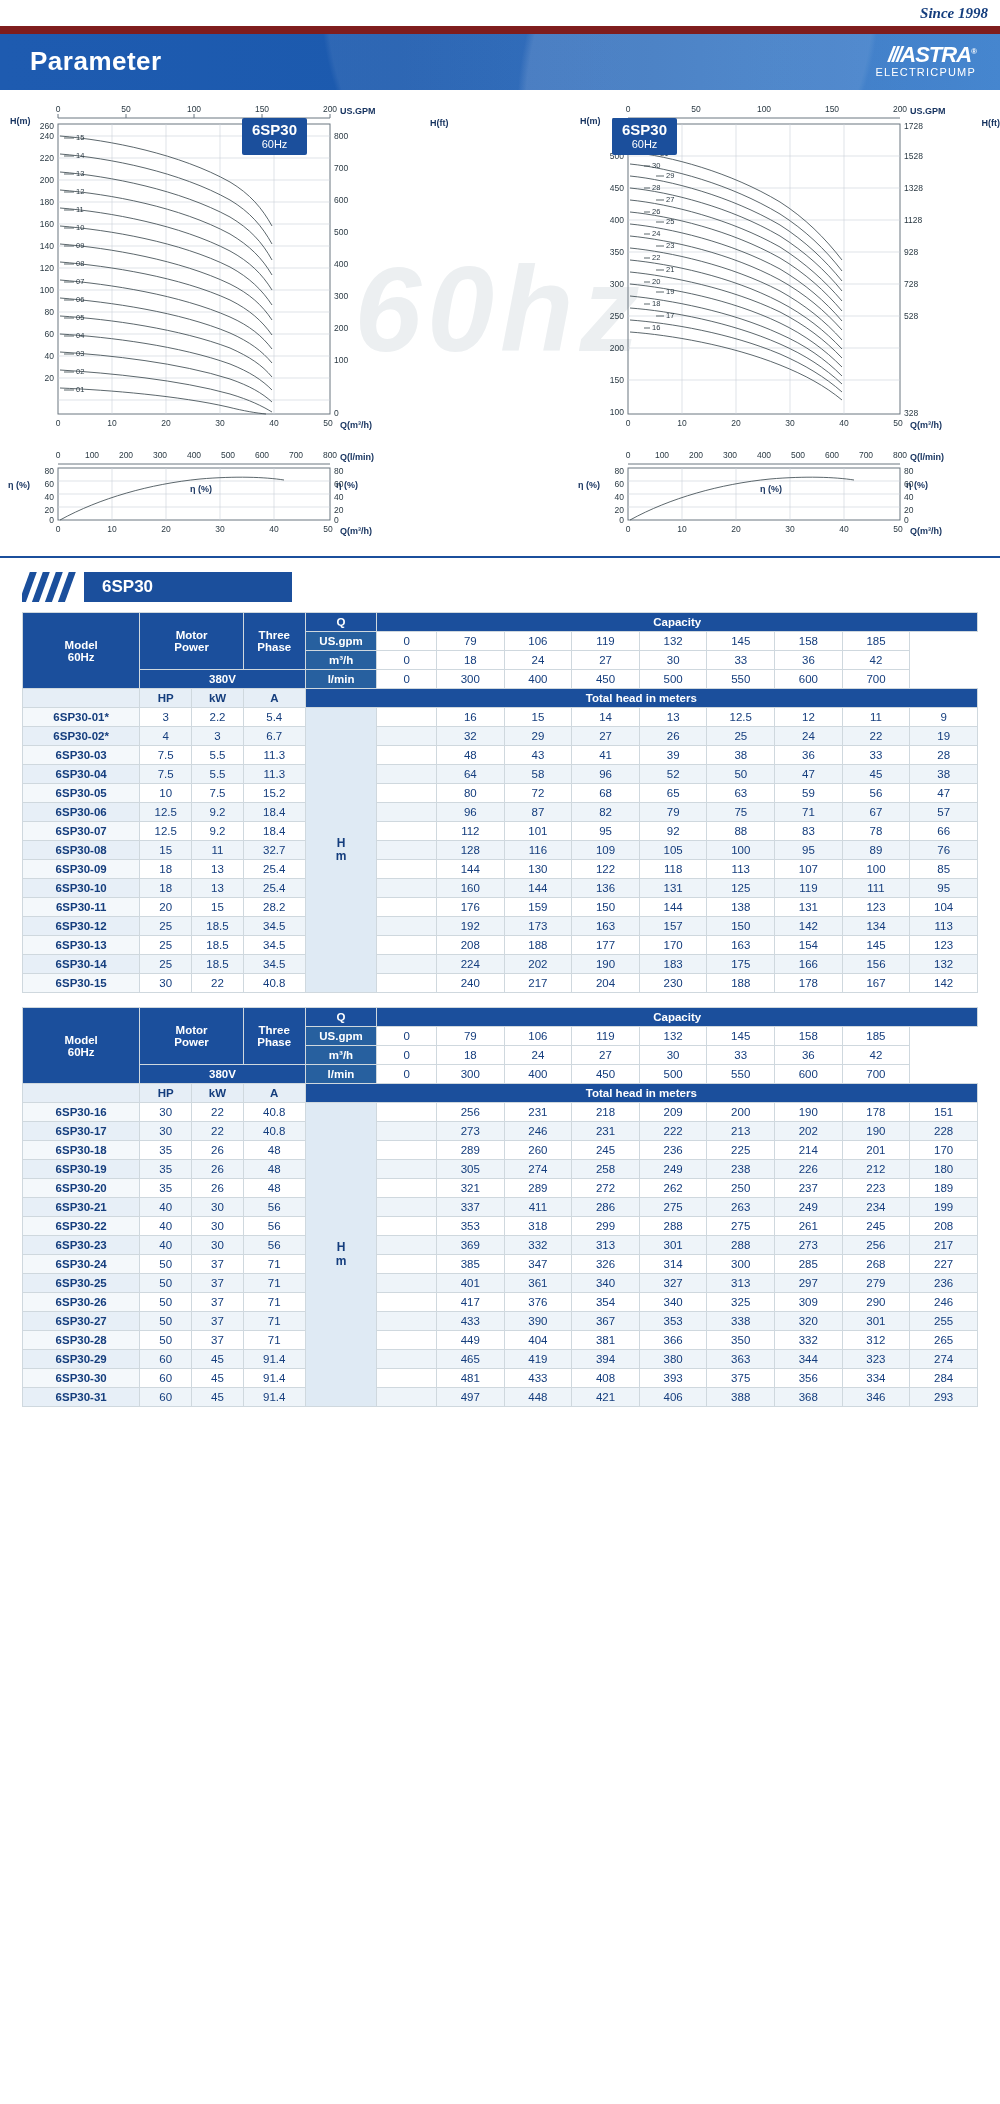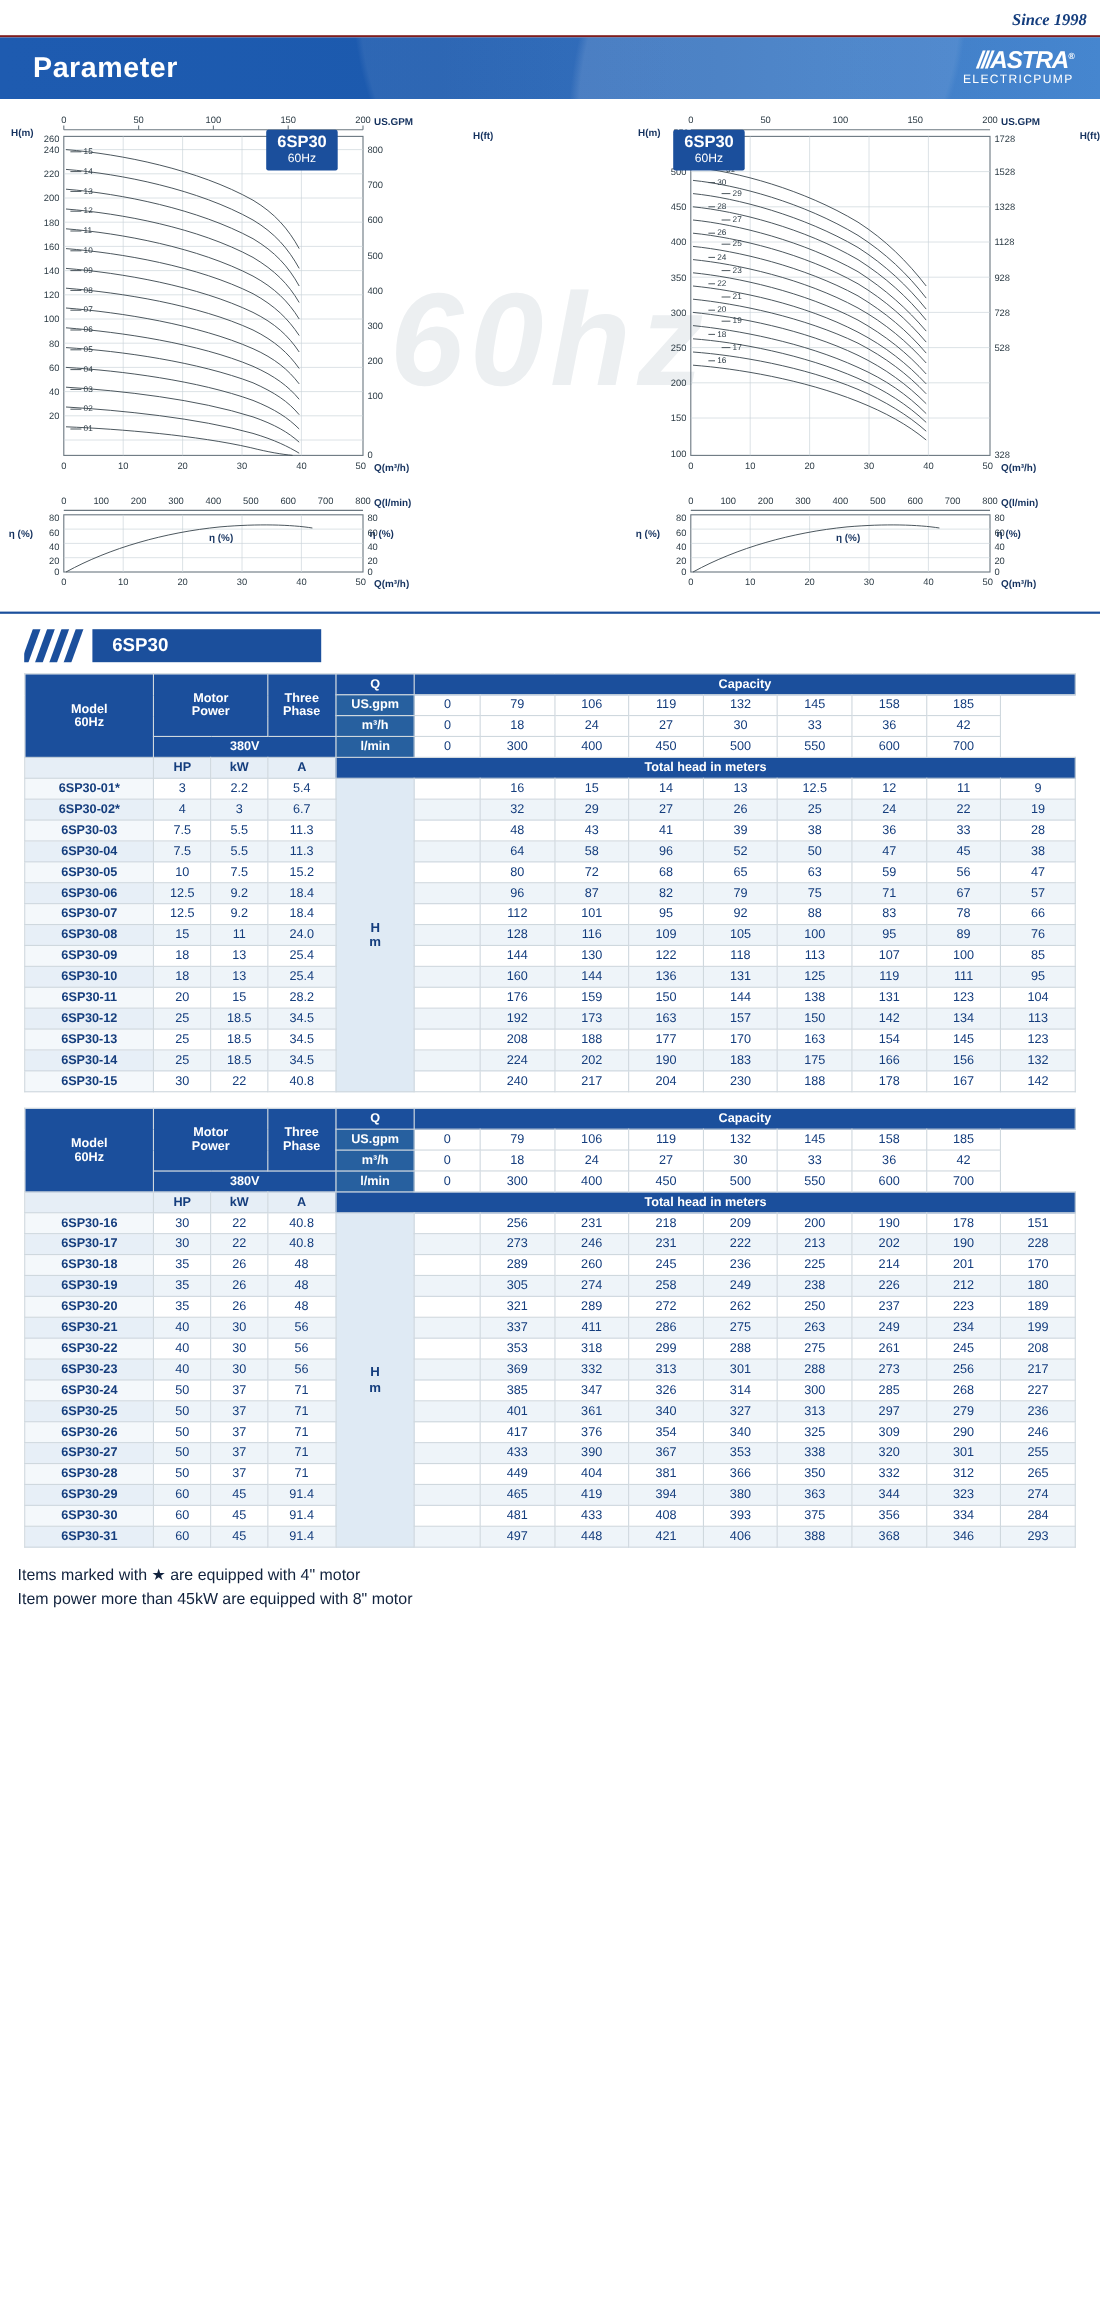--- a/index.html
+++ b/index.html
@@ -8,21 +8,21 @@
     width: 1000px;
     font-family: "Liberation Sans", sans-serif;
     background: #ffffff;
     color: #0b2a5b;
   }
   .page { width: 1000px; position: relative; }
 
   
   .topline {
     height: 34px;
-    border-bottom: 2px solid #7f1d1d;
+    border-bottom: 8px solid #7f1d1d;
     position: relative;
   }
   .since {
     position: absolute;
     right: 12px;
     bottom: 4px;
     font-style: italic;
     font-weight: bold;
     font-size: 15px;
     color: #143d7d;
@@ -763,21 +763,21 @@
           <td>92</td>
           <td>88</td>
           <td>83</td>
           <td>78</td>
           <td>66</td>
         </tr>
         <tr class="alt">
           <td class="model">6SP30-08</td>
           <td>15</td>
           <td>11</td>
-          <td>24.0</td>
+          <td>32.7</td>
           <td></td>
           <td>128</td>
           <td>116</td>
           <td>109</td>
           <td>105</td>
           <td>100</td>
           <td>95</td>
           <td>89</td>
           <td>76</td>
         </tr>
@@ -1203,18 +1203,14 @@
           <td>421</td>
           <td>406</td>
           <td>388</td>
           <td>368</td>
           <td>346</td>
           <td>293</td>
         </tr>
       </tbody>
   </table>
 
-  <div class="notes">
-    <div>Items marked with ★ are equipped with 4" motor</div>
-    <div>Item power more than 45kW are equipped with 8" motor</div>
-  </div>
 
 </div>
 
 </body></html>

